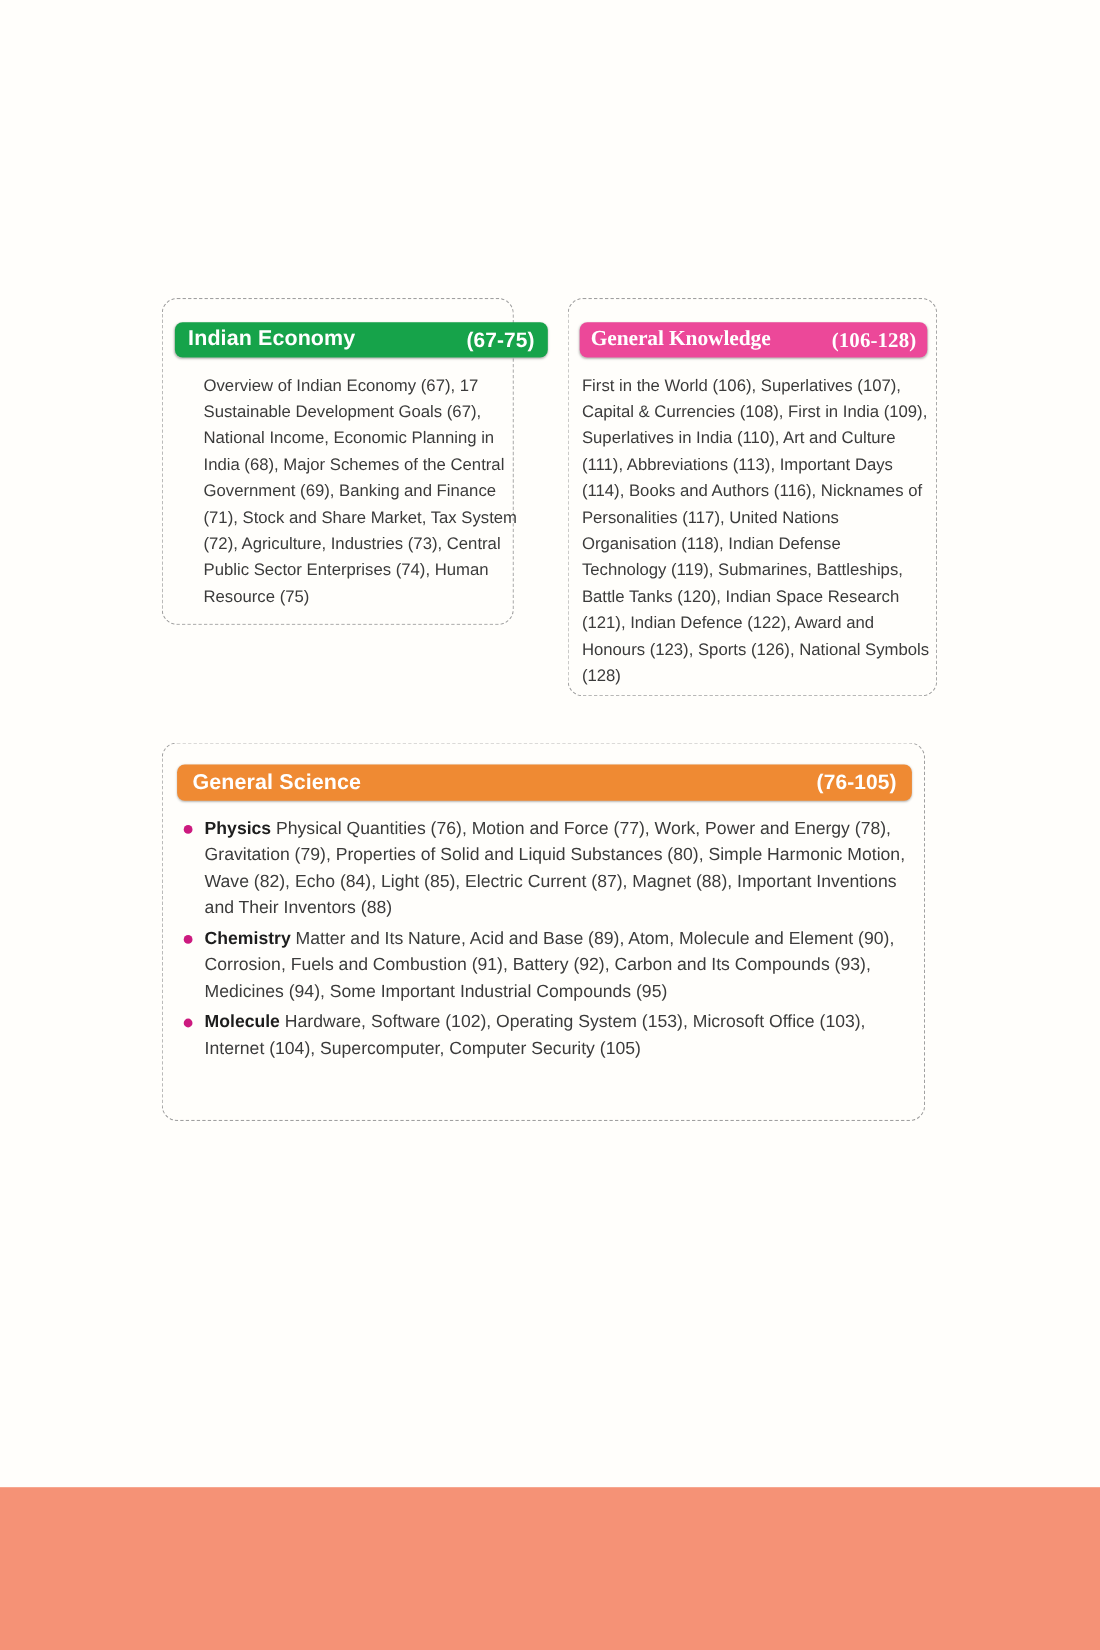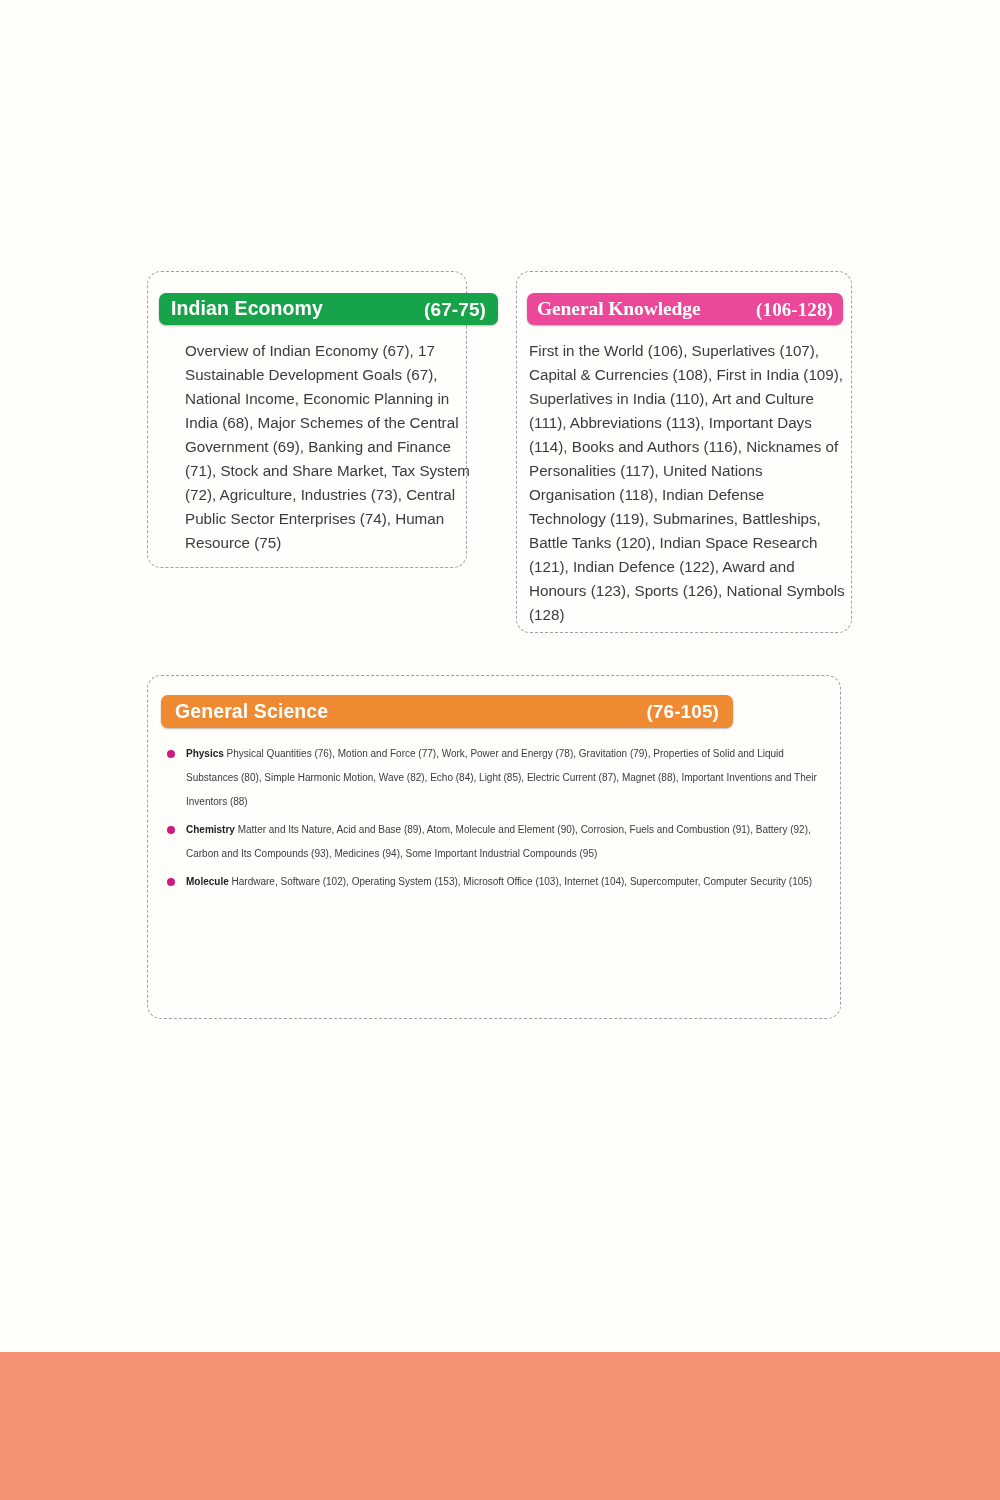--- a/index.html
+++ b/index.html
@@ -125,41 +125,41 @@
   
   #card-science {
     left: 147px;
     top:  675px;
     width: 694px;
     height: 344px;
   }
   #card-science .card-header {
     left: 13px;
     top: 19px;
-    width: 572px;
+    width: 668px;
     height: 33px;
     padding: 0 14px;
     text-align: right;
   }
 
   .science-list {
     position: absolute;
     left: 16px;
     top: 66px;
     width: 668px;
     margin: 0;
     padding: 0;
     list-style: none;
   }
   .science-item {
     position: relative;
     padding-left: 22px;
     margin-bottom: 4px;
     color: #3b3b3b;
-    font-size: 10px;
+    font-size: 16px;
     line-height: 24px;
   }
   .science-item .bullet {
     position: absolute;
     left: 3px;
     top: 8px;
     width: 8px;
     height: 8px;
     border-radius: 50%;
     background: #cc1a7f;

